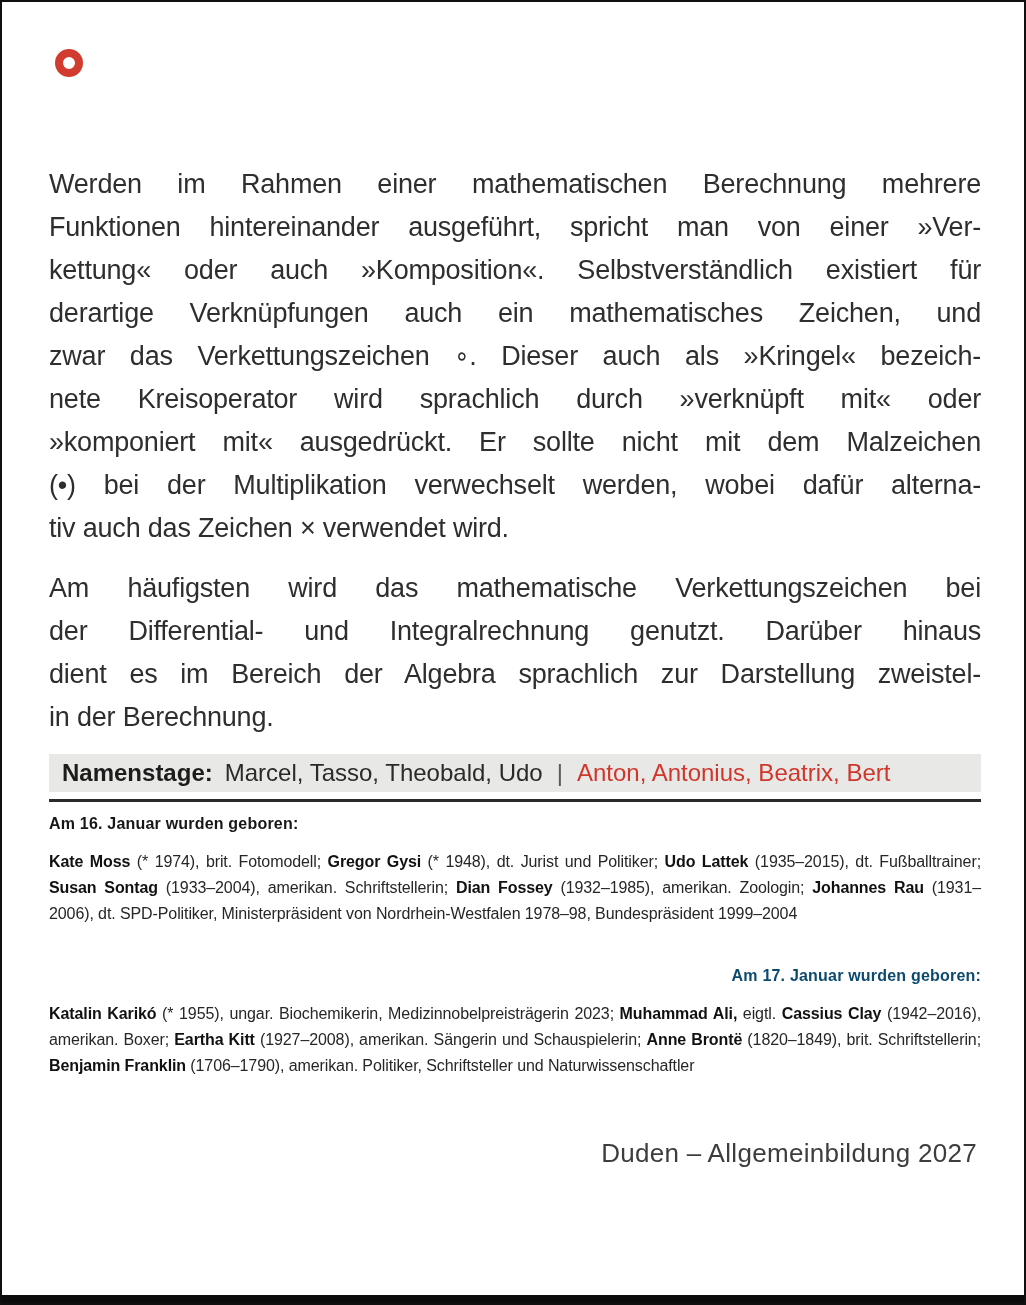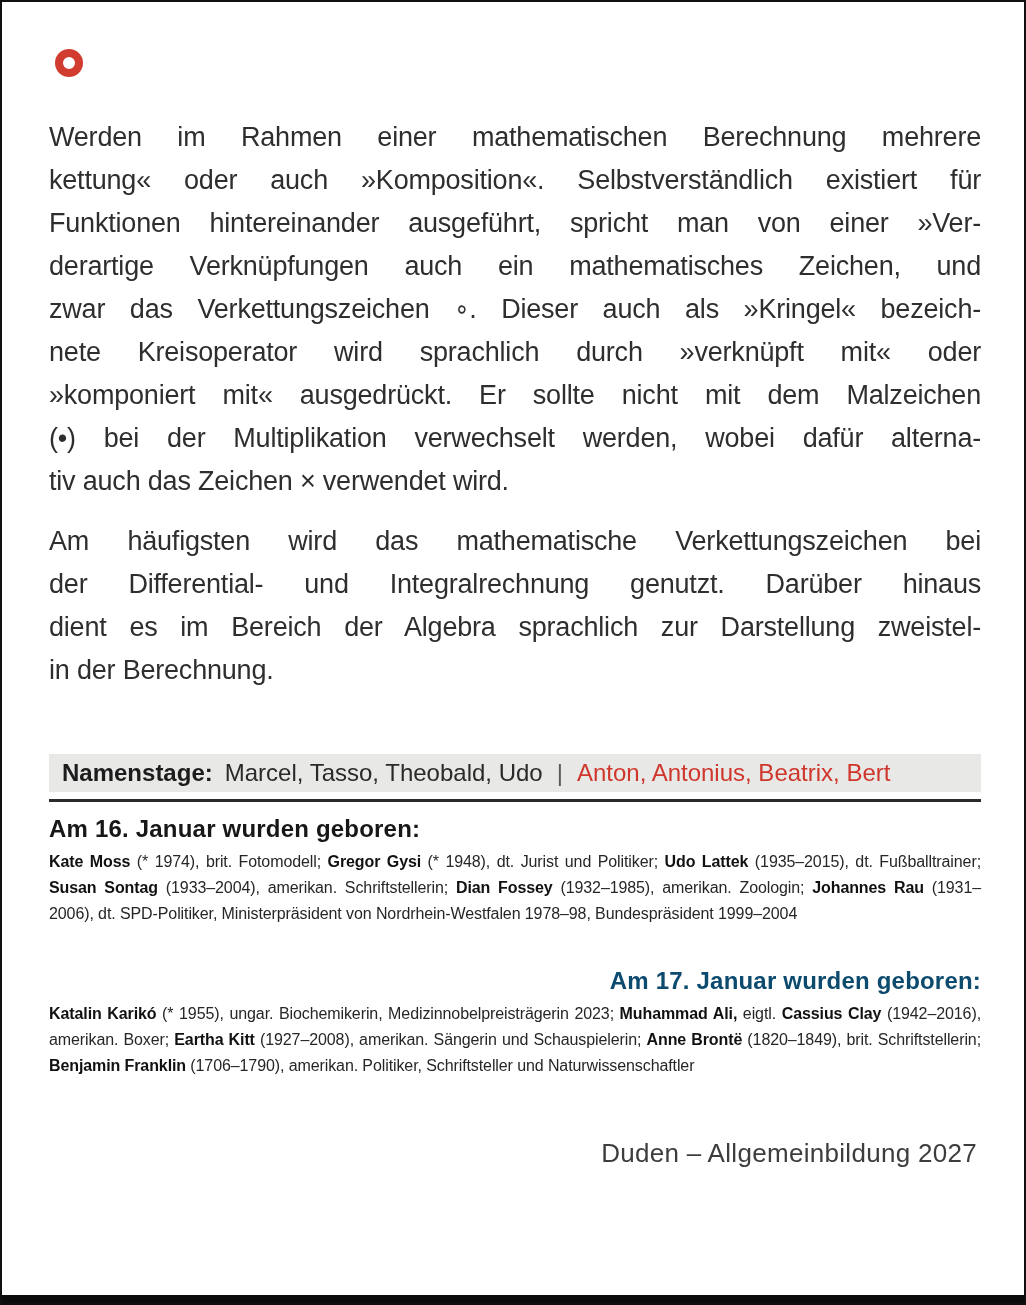--- a/index.html
+++ b/index.html
@@ -8,39 +8,39 @@
     border:2px solid #101010;box-sizing:border-box;overflow:hidden;
     font-family:"Liberation Sans","DejaVu Sans",sans-serif;color:#262626;
   }
   .ring{
     position:absolute;left:53px;top:47px;width:12px;height:12px;
     border:8px solid #d23b2f;border-radius:50%;background:#fff;
   }
   .article{
     position:absolute;left:47px;width:932px;
     font-size:27px;line-height:43px;letter-spacing:-0.2px;
-    font-stretch:condensed;color:#2e2e2e;
+    font-stretch:condensed;color:#2e2e2e;margin-top:47px;
   }
   .p1{top:114px;}
   .p2{top:518px;}
   .jline{text-align:justify;text-align-last:justify;}
   .lastline{text-align:left;}
   .namebar{
     position:absolute;left:47px;top:752px;width:932px;height:38px;
     background:#e8e8e6;display:flex;align-items:center;
     padding-left:13px;box-sizing:border-box;font-size:24px;white-space:nowrap;
   }
   .nb-label{font-weight:bold;color:#1c1c1c;margin-right:12px;}
   .nb-current{color:#2a2a2a;margin-right:14px;}
   .nb-sep{color:#5a5a5a;margin-right:14px;font-weight:400;}
   .nb-next{color:#cf362c;}
   .rule{position:absolute;left:47px;top:797px;width:932px;height:3px;background:#2b2b2b;}
   .bday-heading{
     position:absolute;left:47px;width:932px;
-    font-size:24px;font-weight:bold;color:#171717;letter-spacing:0.2px;
+    font-size:16px;font-weight:bold;color:#171717;letter-spacing:0.2px;
   }
   .h16{top:813px;}
   .h17{top:965px;color:#0c4a6e;text-align:right;}
   .bday-body{
     position:absolute;left:47px;width:932px;
     font-size:16px;line-height:26px;text-align:justify;
     letter-spacing:-0.1px;color:#262626;font-stretch:condensed;
   }
   .b16{top:847px;}
   .b17{top:999px;}
@@ -53,22 +53,22 @@
 </style>
 </head>
 <body>
 
 <div class="page">
 
   <div class="ring"></div>
 
   <div class="article p1">
       <div class="jline">Werden im Rahmen einer mathematischen Berechnung mehrere</div>
+      <div class="jline">Funktionen hintereinander ausgeführt, spricht man von einer »Ver-</div>
       <div class="jline">kettung« oder auch »Komposition«. Selbstverständlich existiert für</div>
-      <div class="jline">Funktionen hintereinander ausgeführt, spricht man von einer »Ver-</div>
       <div class="jline">derartige Verknüpfungen auch ein mathematisches Zeichen, und</div>
       <div class="jline">zwar das Verkettungszeichen ∘. Dieser auch als »Kringel« bezeich-</div>
       <div class="jline">nete Kreisoperator wird sprachlich durch »verknüpft mit« oder</div>
       <div class="jline">»komponiert mit« ausgedrückt. Er sollte nicht mit dem Malzeichen</div>
       <div class="jline">(•) bei der Multiplikation verwechselt werden, wobei dafür alterna-</div>
       <div class="lastline">tiv auch das Zeichen × verwendet wird.</div>
     </div>
 
   <div class="article p2">
       <div class="jline">Am häufigsten wird das mathematische Verkettungszeichen bei</div>

